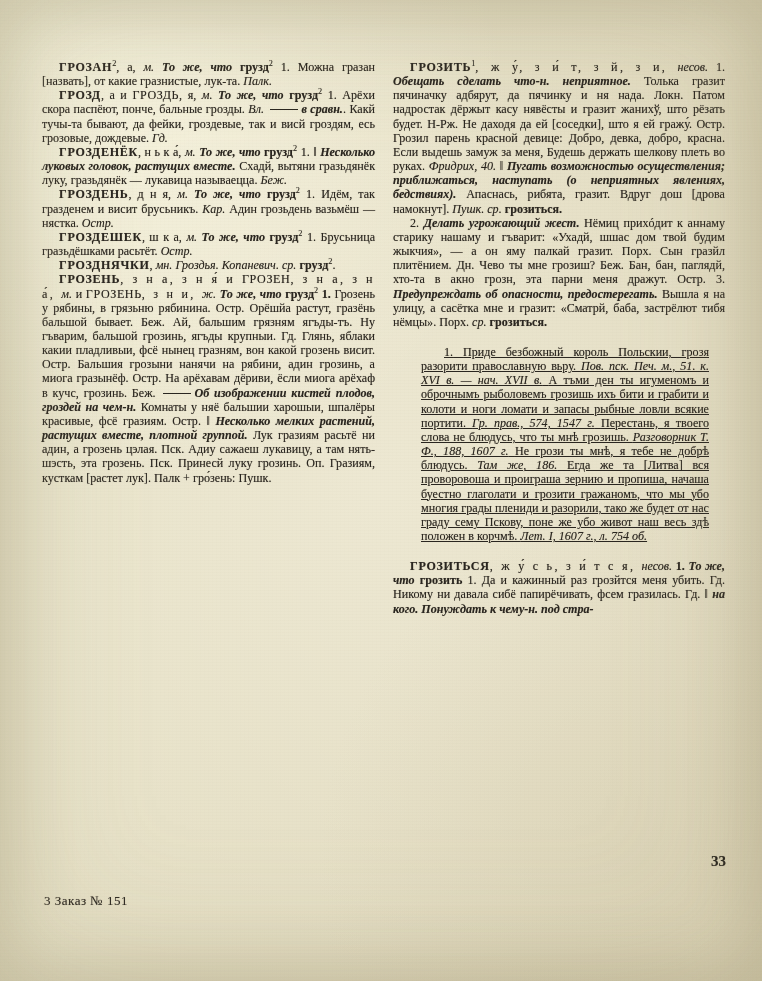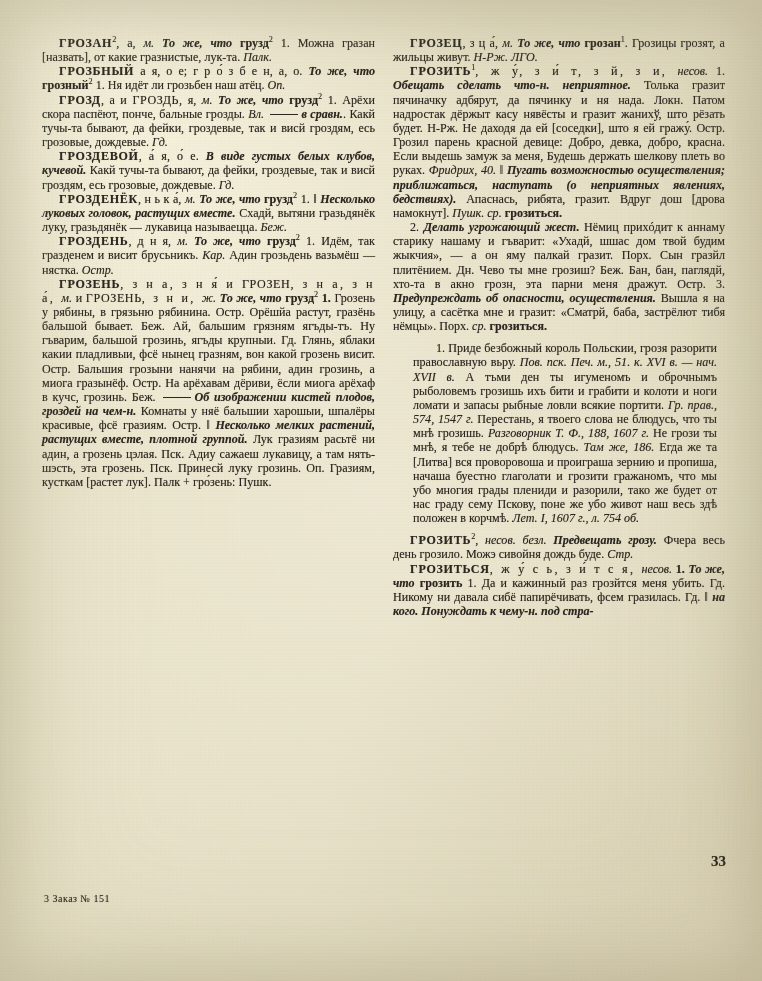--- a/index.html
+++ b/index.html
@@ -31,51 +31,51 @@
     background-image:
       repeating-linear-gradient(0deg, rgba(120,110,80,.06) 0 1px, rgba(255,255,255,0) 1px 3px),
       repeating-linear-gradient(90deg, rgba(120,110,80,.05) 0 1px, rgba(255,255,255,0) 1px 4px);
   }
   #page{
     position:absolute;inset:0;
     padding:0;
   }
   .cols{
     position:absolute;
-    left:42px; top:36px;
+    left:42px; top:60px;
     width:683px;
     display:flex;
     gap:18px;
   }
   .col{
     width:333px;
     font-size:12.1px;
     line-height:14.15px;
     text-align:justify;
     text-justify:inter-word;
     hyphens:manual;
     color:#2a2620;
   }
   .col.right{width:332px;}
   .entry{margin:0 0 0 0;}
   .entry + .entry{margin-top:0;}
   p.par{margin:0;text-indent:17px;}
   p.par.sub{text-indent:17px;}
-  p.quote{margin:8px;text-indent:23px;padding-left:12px;}
+  p.quote{margin:16px;text-indent:23px;padding-left:12px;text-decoration:underline;}
   .hw{font-weight:bold;letter-spacing:.7px;}
   .hw2{font-weight:normal;letter-spacing:.6px;}
   .it{font-style:italic;}
   .bi{font-weight:bold;font-style:italic;}
   .b{font-weight:bold;}
   sup{font-size:.68em;vertical-align:super;line-height:0;}
   .rule{display:inline-block;width:28px;border-bottom:1.4px solid #2a2620;vertical-align:3px;margin:0 3px;}
   .bar{font-weight:normal;}
   #footer-left{
     position:absolute;left:44px;top:893px;
-    font-size:10px;letter-spacing:.5px;color:#2c2822;
+    font-size:13px;letter-spacing:.5px;color:#2c2822;
   }
   #footer-right{
     position:absolute;right:36px;top:853px;
     font-size:15px;font-weight:bold;color:#221f1a;
   }
   
   .col, #footer-left, #footer-right{
     text-shadow:0 0 .7px rgba(60,52,38,.45);
   }
   .spk{letter-spacing:2.4px;}
@@ -96,49 +96,34 @@
         <p class="par">
           <span class="hw">ГРОЗАН</span><sup>2</sup><span>, а, </span><span class="it">м.</span>
           <span class="bi">То же, что</span>
           <span class="b">грузд</span><sup>2</sup>
           <span>1.</span>
           <span>Можна гразан [назвать], от какие гразнистые, лук-та. </span><span class="it">Палк.</span>
         </p>
       </div>
 
 
-      <div class="entry">
-        <p class="par">
-          <span class="hw">ГРОЗБНЫЙ</span><span> а я, о е; г р о́ з б е н, а, о. </span><span class="bi">То же, что</span>
-          <span class="b">грозный</span><sup>2</sup>
-          <span>1.</span>
-          <span>Ня идёт ли грозьбен наш атёц. </span><span class="it">Оп.</span>
-        </p>
-      </div>
 
       <div class="entry">
         <p class="par">
           <span class="hw">ГРОЗД</span><span>, а и </span><span class="hw2">ГРОЗДЬ</span><span>, я, </span><span class="it">м.</span>
           <span class="bi">То же, что</span>
           <span class="b">грузд</span><sup>2</sup>
           <span>1.</span>
           <span>Арёхи скора паспёют, понче, бальные грозды. </span><span class="it">Вл.</span>
           <span class="rule"></span><span class="bi">в сравн.</span>.
           <span>Какй тучы-та бывают, да фейки, гроздевые, так и висй гроздям, есь грозовые, дождевые. </span><span class="it">Гд.</span>
         </p>
       </div>
 
 
-      <div class="entry">
-        <p class="par">
-          <span class="hw">ГРОЗДЕВОЙ</span><span>, а́ я, о́ е. </span>
-          <span class="bi">В виде густых белых клубов, кучевой.</span>
-          <span>Какй тучы-та бывают, да фейки, гроздевые, так и висй гроздям, есь грозовые, дождевые. </span><span class="it">Гд.</span>
-        </p>
-      </div>
 
       <div class="entry">
         <p class="par">
           <span class="hw">ГРОЗДЕНЁК</span><span>, н ь к а́, </span><span class="it">м.</span>
           <span class="bi">То же, что</span>
           <span class="b">грузд</span><sup>2</sup>
           <span>1.</span>
           <span class="bar">‖</span>
           <span class="bi">Несколько луковых головок, растущих вместе.</span>
           <span>Схадй, вытяни гразьдянёк луку, гразьдянёк — лукавица называецца. </span><span class="it">Беж.</span>
@@ -149,89 +134,90 @@
         <p class="par">
           <span class="hw">ГРОЗДЕНЬ</span><span>, д н я, </span><span class="it">м.</span>
           <span class="bi">То же, что</span>
           <span class="b">грузд</span><sup>2</sup>
           <span>1.</span>
           <span>Идём, так гразденем и висит брусьникъ. </span><span class="it">Кар.</span>
           <span>Адин грозьдень вазьмёш — нястка. </span><span class="it">Остр.</span>
         </p>
       </div>
 
-
+      <div class="entry">
+        <p class="par">
+          <span class="hw">ГРОЗДЕШЕК</span><span>, ш к а, </span><span class="it">м.</span>
+          <span class="bi">То же, что</span>
+          <span class="b">грузд</span><sup>2</sup>
+          <span>1.</span>
+          <span>Брусьница гразьдёшками расьтёт. </span><span class="it">Остр.</span>
+        </p>
+      </div>
+
+      <div class="entry">
+        <p class="par">
+          <span class="hw">ГРОЗДНЯЧКИ</span><span>, </span><span class="it">мн.</span>
+          <span class="it">Гроздья. Копаневич.</span>
+          <span class="it">ср.</span>
+          <span class="b">грузд</span><sup>2</sup><span>.</span>
+        </p>
+      </div>
 
       <div class="entry">
         <p class="par">
           <span class="hw">ГРОЗЕНЬ</span><span class="spk">, з н а, з н я́ и </span><span class="hw2">ГРОЗЕН</span><span class="spk">, з н а, з н а́, </span><span class="it">м.</span><span> и </span><span class="hw2">ГРОЗЕНЬ</span><span class="spk">, з н и, </span><span class="it">ж.</span>
           <span class="bi">То же, что</span>
           <span class="b">грузд</span><sup>2</sup>
           <span class="b">1.</span>
           <span>Грозень у рябины, в грязьню рябинина. Остр. Орёшйа растут, гразёнь бальшой бывает. Беж. Ай, бальшим грязням ягъды-тъ. Ну гъварим, бальшой грозинь, ягъды крупныи. Гд. Глянь, яблаки какии пладливыи, фсё нынец гразням, вон какой грозень висит. Остр. Бальшия грозыни нанячи на рябини, адин грозинь, а миога гразынёф. Остр. На арёхавам дёриви, ёсли миога арёхаф в кучс, грозинь. Беж.</span>
           <span class="rule"></span><span class="bi">Об изображении кистей плодов, гроздей на чем-н.</span>
           <span>Комнаты у няё бальшии харошыи, шпалёры красивые, фсё гразиям. Остр.</span>
           <span class="bar">‖</span>
           <span class="bi">Несколько мелких растений, растущих вместе, плотной группой.</span>
           <span>Лук гразиям расьтё ни адин, а грозень цэлая. Пск. Адиу сажаеш лукавицу, а там нять-шэсть, эта грозень. Пск. Принесй луку грозинь. Оп. Гразиям, кусткам [растет лук]. Палк + гро́зень: Пушк.</span>
         </p>
       </div>
 
     </div>
 
     <div class="col right">
 
-      <div class="entry">
-        <p class="par">
-          <span class="hw">ГРОЗЕЦ</span><span>, з ц а́, </span><span class="it">м.</span>
-          <span class="bi">То же, что</span>
-          <span class="b">грозан</span><sup>1</sup><span>.</span>
-          <span>Грозицы грозят, а жильцы живут. </span><span class="it">Н-Рж. ЛГО.</span>
-        </p>
-      </div>
 
       <div class="entry">
         <p class="par">
           <span class="hw">ГРОЗИТЬ</span><sup>1</sup><span class="spk">, ж у́, з и́ т, з й, з и, </span><span class="it">несов.</span>
           <span>1.</span>
           <span class="bi">Обещать сделать что-н. неприятное.</span>
           <span>Толька гразит пячиначку адбярут, да пячинку и ня нада. Локн. Патом надростак дёржыт касу нявёсты и гразит жанихў, што рёзать будет. Н-Рж. Не даходя да ей [соседки], што я ей гражу́. Остр. Грозил парень красной девице: Добро, девка, добро, красна. Если выдешь замуж за меня, Будешь держать шелкову плеть во руках. </span><span class="it">Фридрих, 40.</span>
           <span class="bar">‖</span>
           <span class="bi">Пугать возможностью осуществления; приближаться, наступать (о неприятных явлениях, бедствиях).</span>
           <span>Апаснась, рибята, гразит. Вдруг дош [дрова намокнут]. </span><span class="it">Пушк.</span>
           <span class="it">ср.</span>
           <span class="b">грозиться.</span>
         </p>
         <p class="par sub">
           <span>2.</span>
           <span class="bi">Делать угрожающий жест.</span>
           <span>Нёмиц прихóдит к аннаму старику нашаму и гъварит: «Ухадй, шшас дом твой будим жыкчия», — а он яму палкай гразит. Порх. Сын гразйл плитёнием. Дн. Чево ты мне грозиш? Беж. Бан, бан, паглядй, хто-та в акно грозн, эта парни меня дражут. Остр.</span>
           <span>3.</span>
-          <span class="bi">Предупреждать об опасности, осуществления.</span>
+          <span class="bi">Предупреждать об опасности, предостерегать.</span>
           <span>Вышла я на улицу, а сасётка мне и гразит: «Сматрй, баба, застрёлют тибя нёмцы». Порх. </span><span class="it">ср.</span>
           <span class="b">грозиться.</span>
         </p>
         <p class="quote">
           <span>1.</span>
           <span>Приде безбожный король Польскии, грозя разорити православную вьру. </span><span class="it">Пов. пск. Печ. м., 51. к. XVI в. — нач. XVII в.</span>
           <span>А тъми ден ты игуменомъ и оброчнымъ рыболовемъ грозишь ихъ бити и грабити и колоти и ноги ломати и запасы рыбные ловли всякие портити. </span><span class="it">Гр. прав., 574, 1547 г.</span>
           <span>Перестань, я твоего слова не блюдусь, что ты мнѣ грозишь. </span><span class="it">Разговорник Т. Ф., 188, 1607 г.</span>
           <span>Не грози ты мнѣ, я тебе не добрѣ блюдусь. </span><span class="it">Там же, 186.</span>
           <span>Егда же та [Литва] вся проворовоша и проиграша зернию и пропиша, начаша буестно глаголати и грозити гражаномъ, что мы убо многия грады плениди и разорили, тако же будет от нас граду сему Пскову, поне же убо живот наш весь здѣ положен в корчмѣ. </span><span class="it">Лет. I, 1607 г., л. 754 об.</span>
         </p>
       </div>
 
-      <div class="entry">
-        <p class="par">
-          <span class="hw">ГРОЗИТЬ</span><sup>2</sup>,
-          <span class="it">несов. безл.</span>
-          <span class="bi">Предвещать грозу.</span>
-          <span>Фчера весь день грозило. Можэ сивойня дождь буде. </span><span class="it">Стр.</span>
-        </p>
-      </div>
 
       <div class="entry">
         <p class="par">
           <span class="hw">ГРОЗИТЬСЯ</span><span class="spk">, ж у́ с ь, з и́ т с я, </span><span class="it">несов.</span>
           <span class="b">1.</span>
           <span class="bi">То же, что</span>
           <span class="b">грозить</span>
           <span>1.</span>
           <span>Да и кажинный раз грозйтся меня убить. Гд. Никому ни давала сибё папирёчивать, фсем гразилась. Гд.</span>
           <span class="bar">‖</span>

